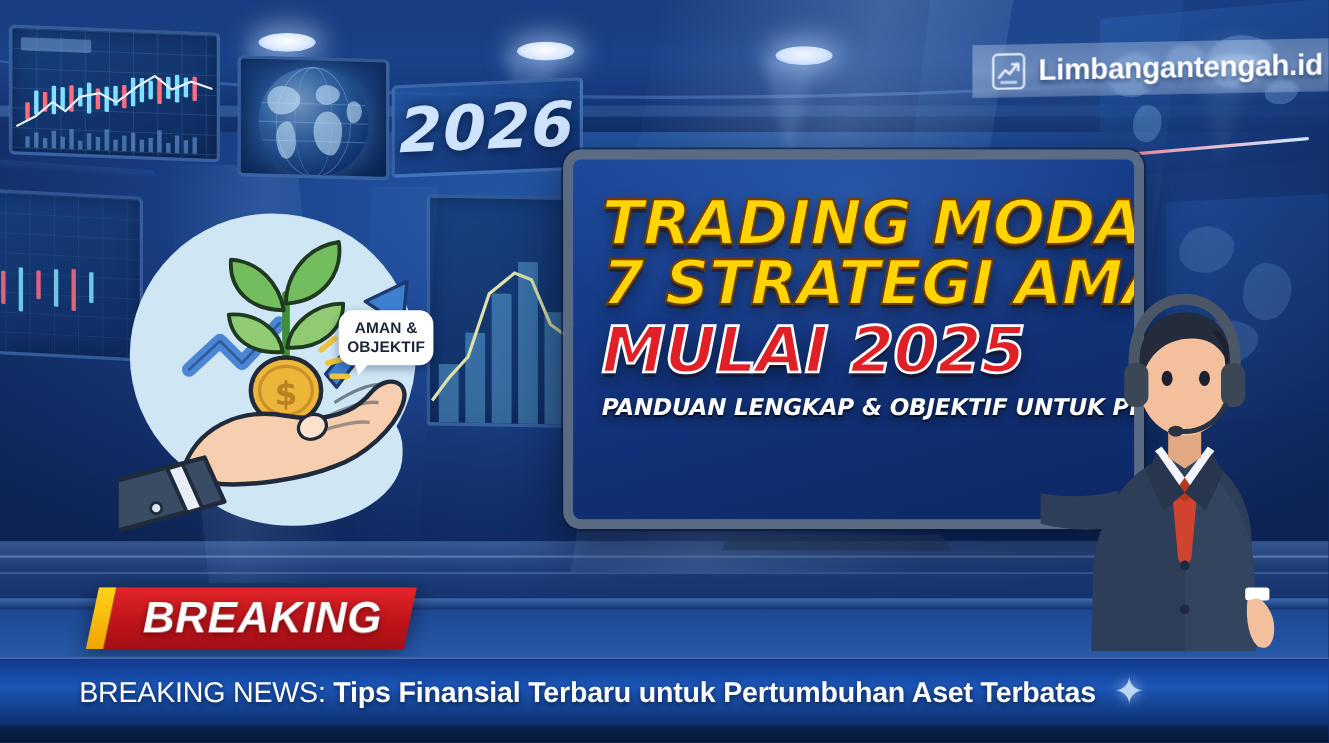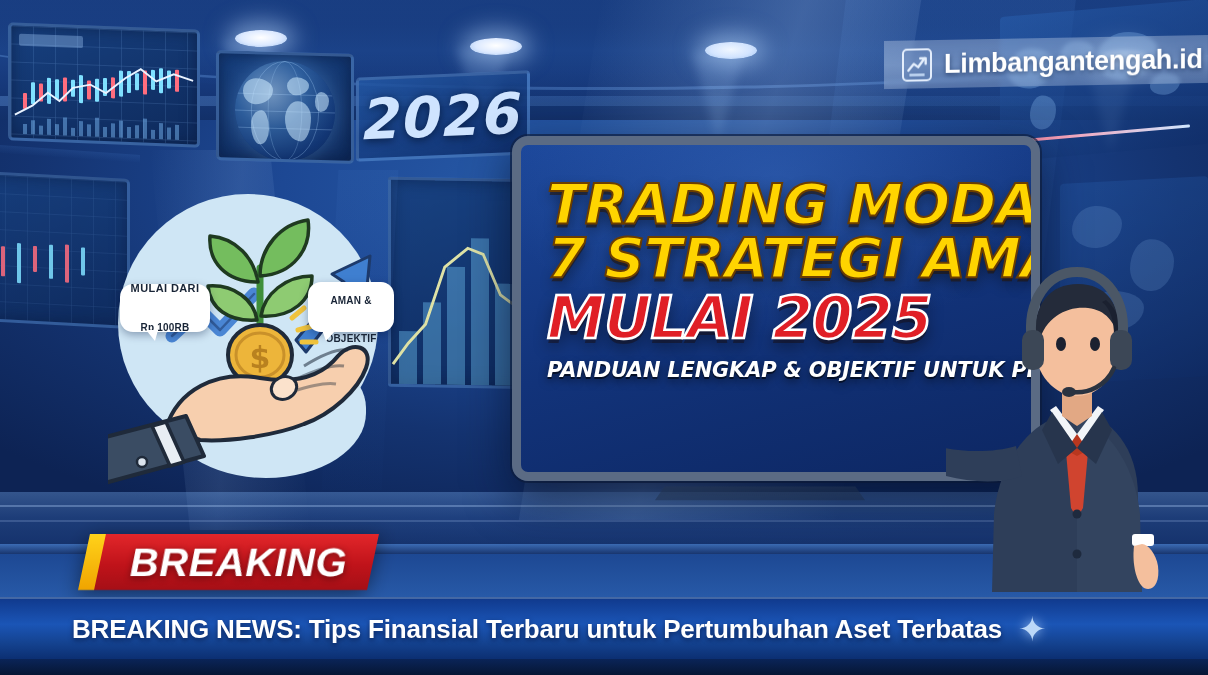--- a/index.html
+++ b/index.html
@@ -103,21 +103,21 @@
     text-shadow:0 2px 0 rgba(0,0,0,.55),0 4px 9px rgba(0,0,0,.5);white-space:nowrap;}
 
   
   .illus{position:absolute;}
   .circle-bd{position:absolute;border-radius:50%;background:#cfe6f5;}
   .bubble{position:absolute;background:#fff;border-radius:13px;
     box-shadow:0 3px 8px rgba(0,20,60,.35);
     display:flex;flex-direction:column;align-items:center;justify-content:center;
     color:#182436;font-weight:bold;text-align:center;line-height:1.22;}
   .bubble .l1{font-size:11px;letter-spacing:.4px;}
-  .bubble .l2{font-size:10px;letter-spacing:.2px;margin-top:26px;}
+  .bubble .l2{font-size:14px;letter-spacing:.2px;}
   .bubble:after{content:"";position:absolute;width:0;height:0;}
   .bub-left:after{bottom:-9px;left:26px;border-left:9px solid transparent;border-right:3px solid transparent;border-top:11px solid #fff;}
   .bub-right:after{bottom:-9px;left:14px;border-left:4px solid transparent;border-right:10px solid transparent;border-top:11px solid #fff;}
 
   
   .logo-strip{position:absolute;
     background:linear-gradient(180deg,rgba(228,238,252,.30),rgba(200,220,245,.44),rgba(225,238,255,.28));
     backdrop-filter:blur(2px);
     display:flex;align-items:center;gap:12px;padding:0 18px;
     transform:skewY(-1.1deg);}
@@ -132,21 +132,21 @@
   .badge-yellow{width:16px;background:linear-gradient(180deg,#ffd21a,#f0a400);}
   .badge-red{background:linear-gradient(180deg,#e2262a 0%,#c0131a 55%,#a50f16 100%);
     display:flex;align-items:center;padding:0 26px 0 30px;}
   .badge-text{transform:skewX(12deg);color:#fff;font-weight:bold;font-style:italic;
     font-size:40px;letter-spacing:.5px;text-shadow:0 2px 7px rgba(0,0,0,.45);}
   .ticker{position:absolute;left:0;width:100%;
     background:linear-gradient(180deg,#103a8e 0%,#1b55b6 42%,#14428f 74%,#0c2f72 100%);
     display:flex;align-items:center;border-top:2px solid rgba(175,210,255,.35);}
   .ticker-text{color:#fff;font-size:26px;font-weight:600;letter-spacing:-.2px;
     text-shadow:0 2px 5px rgba(0,10,40,.6);white-space:nowrap;}
-  .ticker-text b{font-weight:bold;}
+  .ticker-text b{font-weight:normal;}
   .sparkle{color:#bcd8f8;font-size:34px;line-height:1;margin-left:16px;
     text-shadow:0 0 12px rgba(190,220,255,.8);}
 
   
   .anchor{position:absolute;}
 </style>
 </head>
 <body>
 
 <div class="stage">
@@ -315,24 +315,20 @@
       <path d="M196 176 C212 166 228 158 240 160" fill="none" stroke="#1f2a3a" stroke-width="3" opacity=".55"></path>
       <path d="M186 190 C204 182 222 174 236 176" fill="none" stroke="#1f2a3a" stroke-width="3" opacity=".45"></path>
       <path d="M176 204 C196 198 214 192 228 194" fill="none" stroke="#1f2a3a" stroke-width="3" opacity=".4"></path>
       <ellipse cx="176" cy="198" rx="13" ry="11" fill="#fbe2cc" stroke="#1f2a3a" stroke-width="3" transform="rotate(-24 176 198)"></ellipse>
 
       <path d="M-14 250 L78 226 L96 266 L-14 296 Z" fill="#3a4c63" stroke="#1f2a3a" stroke-width="4" stroke-linejoin="round"></path>
       <path d="M58 232 L76 272 L62 276 L44 236 Z" fill="#e8eef4" stroke="#1f2a3a" stroke-width="3.5" stroke-linejoin="round"></path>
       <circle cx="34" cy="272" r="5" fill="#dbe4ee" stroke="#1f2a3a" stroke-width="2.5"></circle>
     </svg>
 
-    <div class="bubble bub-left" style="left:12px;top:94px;width:90px;height:48px;">
-      <span class="l1">MULAI DARI</span>
-      <span class="l2">Rp 100RB</span>
-    </div>
     <div class="bubble bub-right" style="left:200px;top:92px;width:86px;height:50px;">
       <span class="l2">AMAN &amp;</span>
       <span class="l2">OBJEKTIF</span>
     </div>
   </div>
 
   <div class="screen" style="left:512px;top:136px;width:528px;height:345px;">
     <div class="screen-glow"></div>
     <div class="headline" style="top:32px;">
       <div class="hl-line hl-1">TRADING MODAL KECIL:</div>

